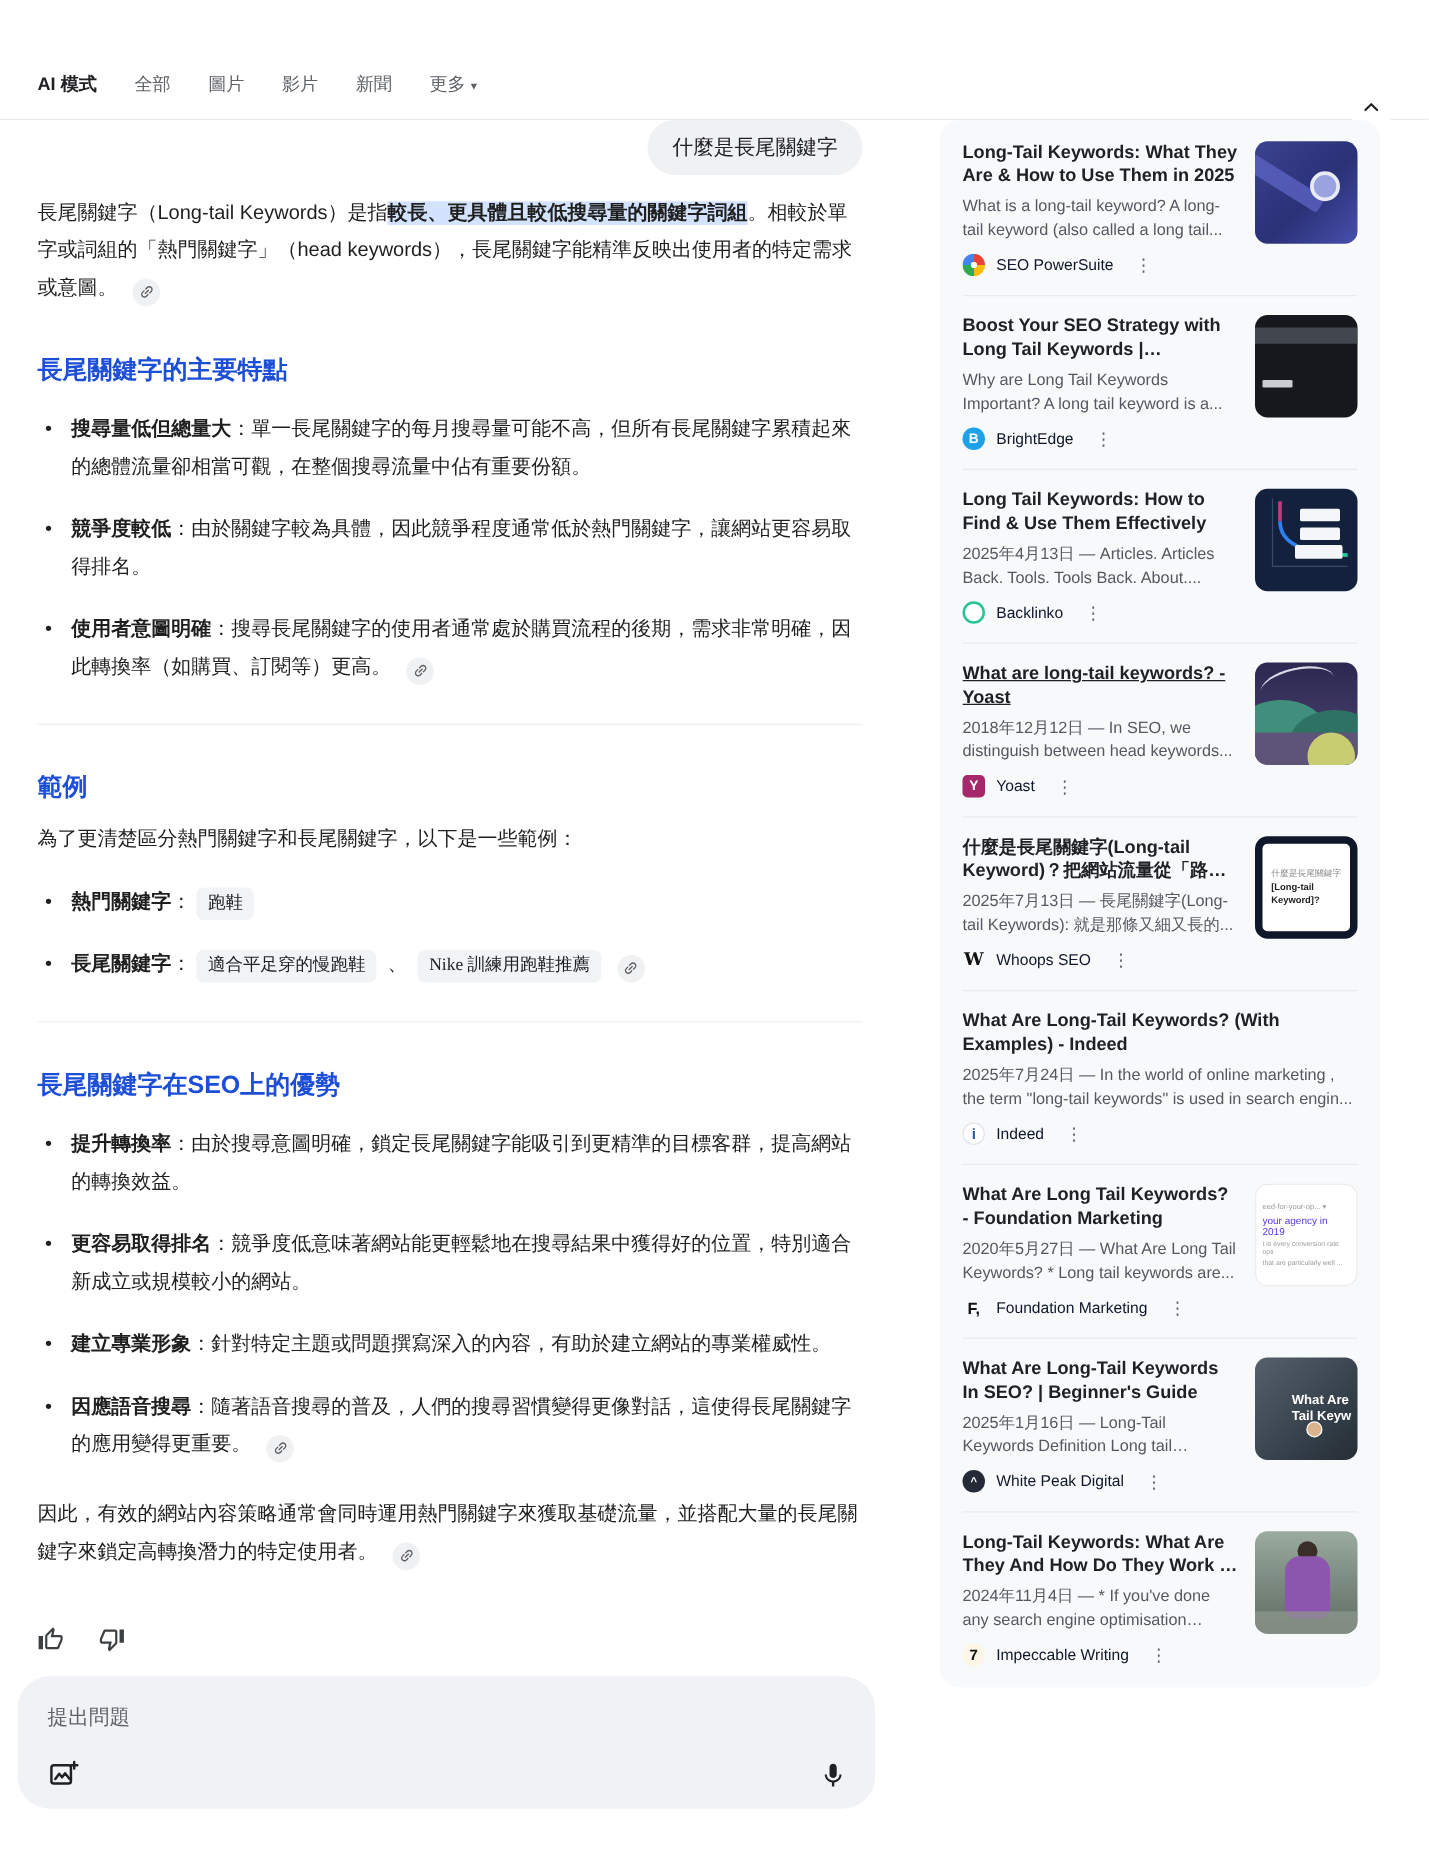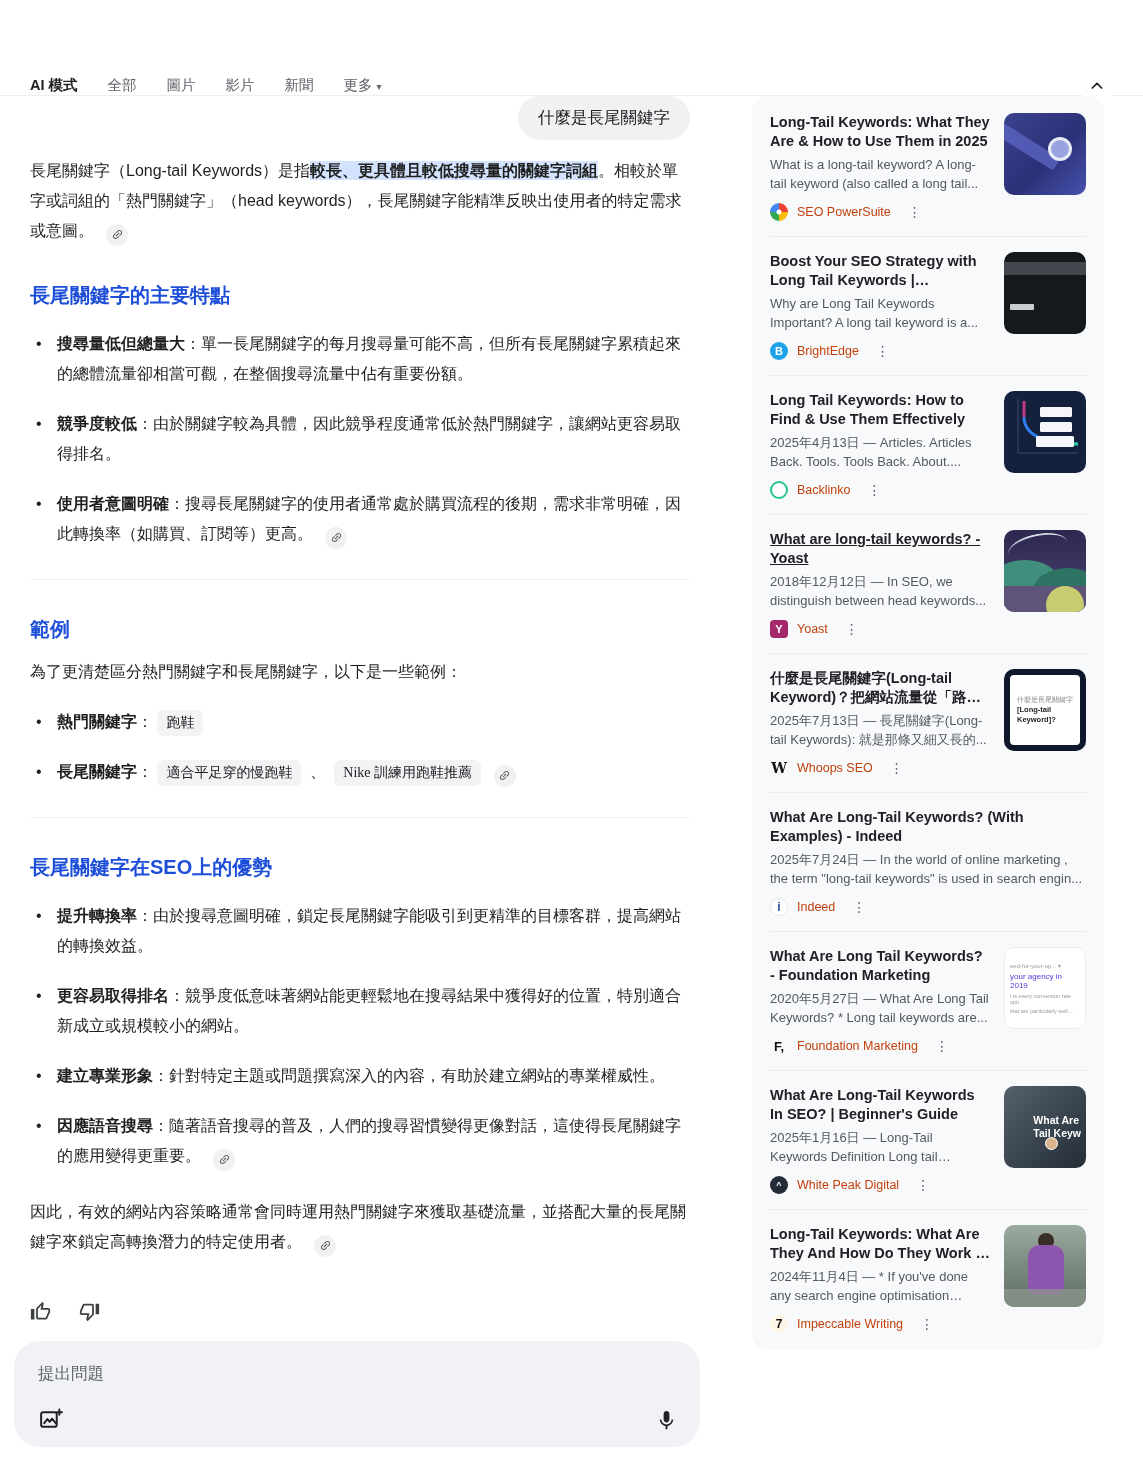--- a/index.html
+++ b/index.html
@@ -5,21 +5,21 @@
   html,body{margin:0;padding:0;}
   body{
     width:1143px;height:1483px;overflow:hidden;position:relative;
     background:#fff;color:#1f1f1f;
     font-family:"Liberation Sans","DejaVu Sans",sans-serif;
     -webkit-font-smoothing:antialiased;
   }
   
   .tabs{
     box-sizing:border-box;height:96px;padding:40px 0 0 30px;
-    border-bottom:1px solid #ebedf0;display:flex;gap:30px;align-items:flex-end;
+    border-bottom:1px solid #ebedf0;display:flex;gap:30px;align-items:center;
     font-size:14.5px;color:#5f6368;
   }
   .tab{cursor:pointer;white-space:nowrap;}
   .tab.active{color:#202124;font-weight:700;}
   .tab .caret{font-size:10px;margin-left:4px;color:#5f6368;}
   
   .collapse-btn{
     position:absolute;left:1082px;top:74px;width:30px;height:24px;
     background:#fff;border:none;display:flex;align-items:center;justify-content:center;cursor:pointer;
   }
@@ -79,21 +79,21 @@
     radial-gradient(circle,#fff 0 2.5px,rgba(255,255,255,0) 2.6px),
     conic-gradient(#ea4335 0 25%,#fbbc05 25% 50%,#34a853 50% 75%,#4285f4 75% 100%);}
   .fav-brightedge{background:#1da2e8;color:#fff;font-size:11px;}
   .fav-backlinko{background:#fff;border:2.5px solid #27c493;}
   .fav-yoast{background:#a4286a;color:#fff;border-radius:4px;font-size:11px;}
   .fav-whoops{background:transparent;color:#111;font-size:14px;font-weight:900;font-family:"DejaVu Serif",serif;}
   .fav-indeed{background:#fff;border:1px solid #e4e6e8;color:#2557a7;font-size:12px;}
   .fav-foundation{background:transparent;color:#111;border-radius:0;font-size:13px;font-weight:800;}
   .fav-whitepeak{background:#222b36;color:#fff;font-size:9px;}
   .fav-impeccable{background:#fdf6e6;color:#111;font-size:12px;}
-  .source-name{font-size:12.5px;color:#c2410c;white-space:nowrap;}
+  .source-name{font-size:12.5px;color:#0f172a;white-space:nowrap;}
   .dots{font-size:14px;color:#5f6368;margin-left:8px;cursor:pointer;letter-spacing:1px;}
   .card-divider{height:1px;background:#e9ebee;margin:0 18px;}
   
   .thumb{width:82px;height:82px;border-radius:10px;overflow:hidden;position:relative;flex-shrink:0;}
   .thumb-sps{background:linear-gradient(135deg,#3c438f 0%,#2b3177 55%,#4750ad 100%);}
   .thumb-sps::before{content:"";position:absolute;left:-12px;top:26px;width:70px;height:14px;background:#5a63c0;transform:rotate(32deg);border-radius:3px;opacity:.8;}
   .thumb-sps::after{content:"";position:absolute;right:14px;top:24px;width:18px;height:18px;border:3px solid #e8eaf6;border-radius:50%;background:#9aa3e0;}
   .thumb-brightedge{background:#15181c;}
   .thumb-brightedge::before{content:"";position:absolute;left:0;top:10px;width:100%;height:13px;background:#42474d;}
   .thumb-brightedge::after{content:"";position:absolute;left:6px;top:52px;width:24px;height:6px;background:#c9ccd0;border-radius:1px;}

